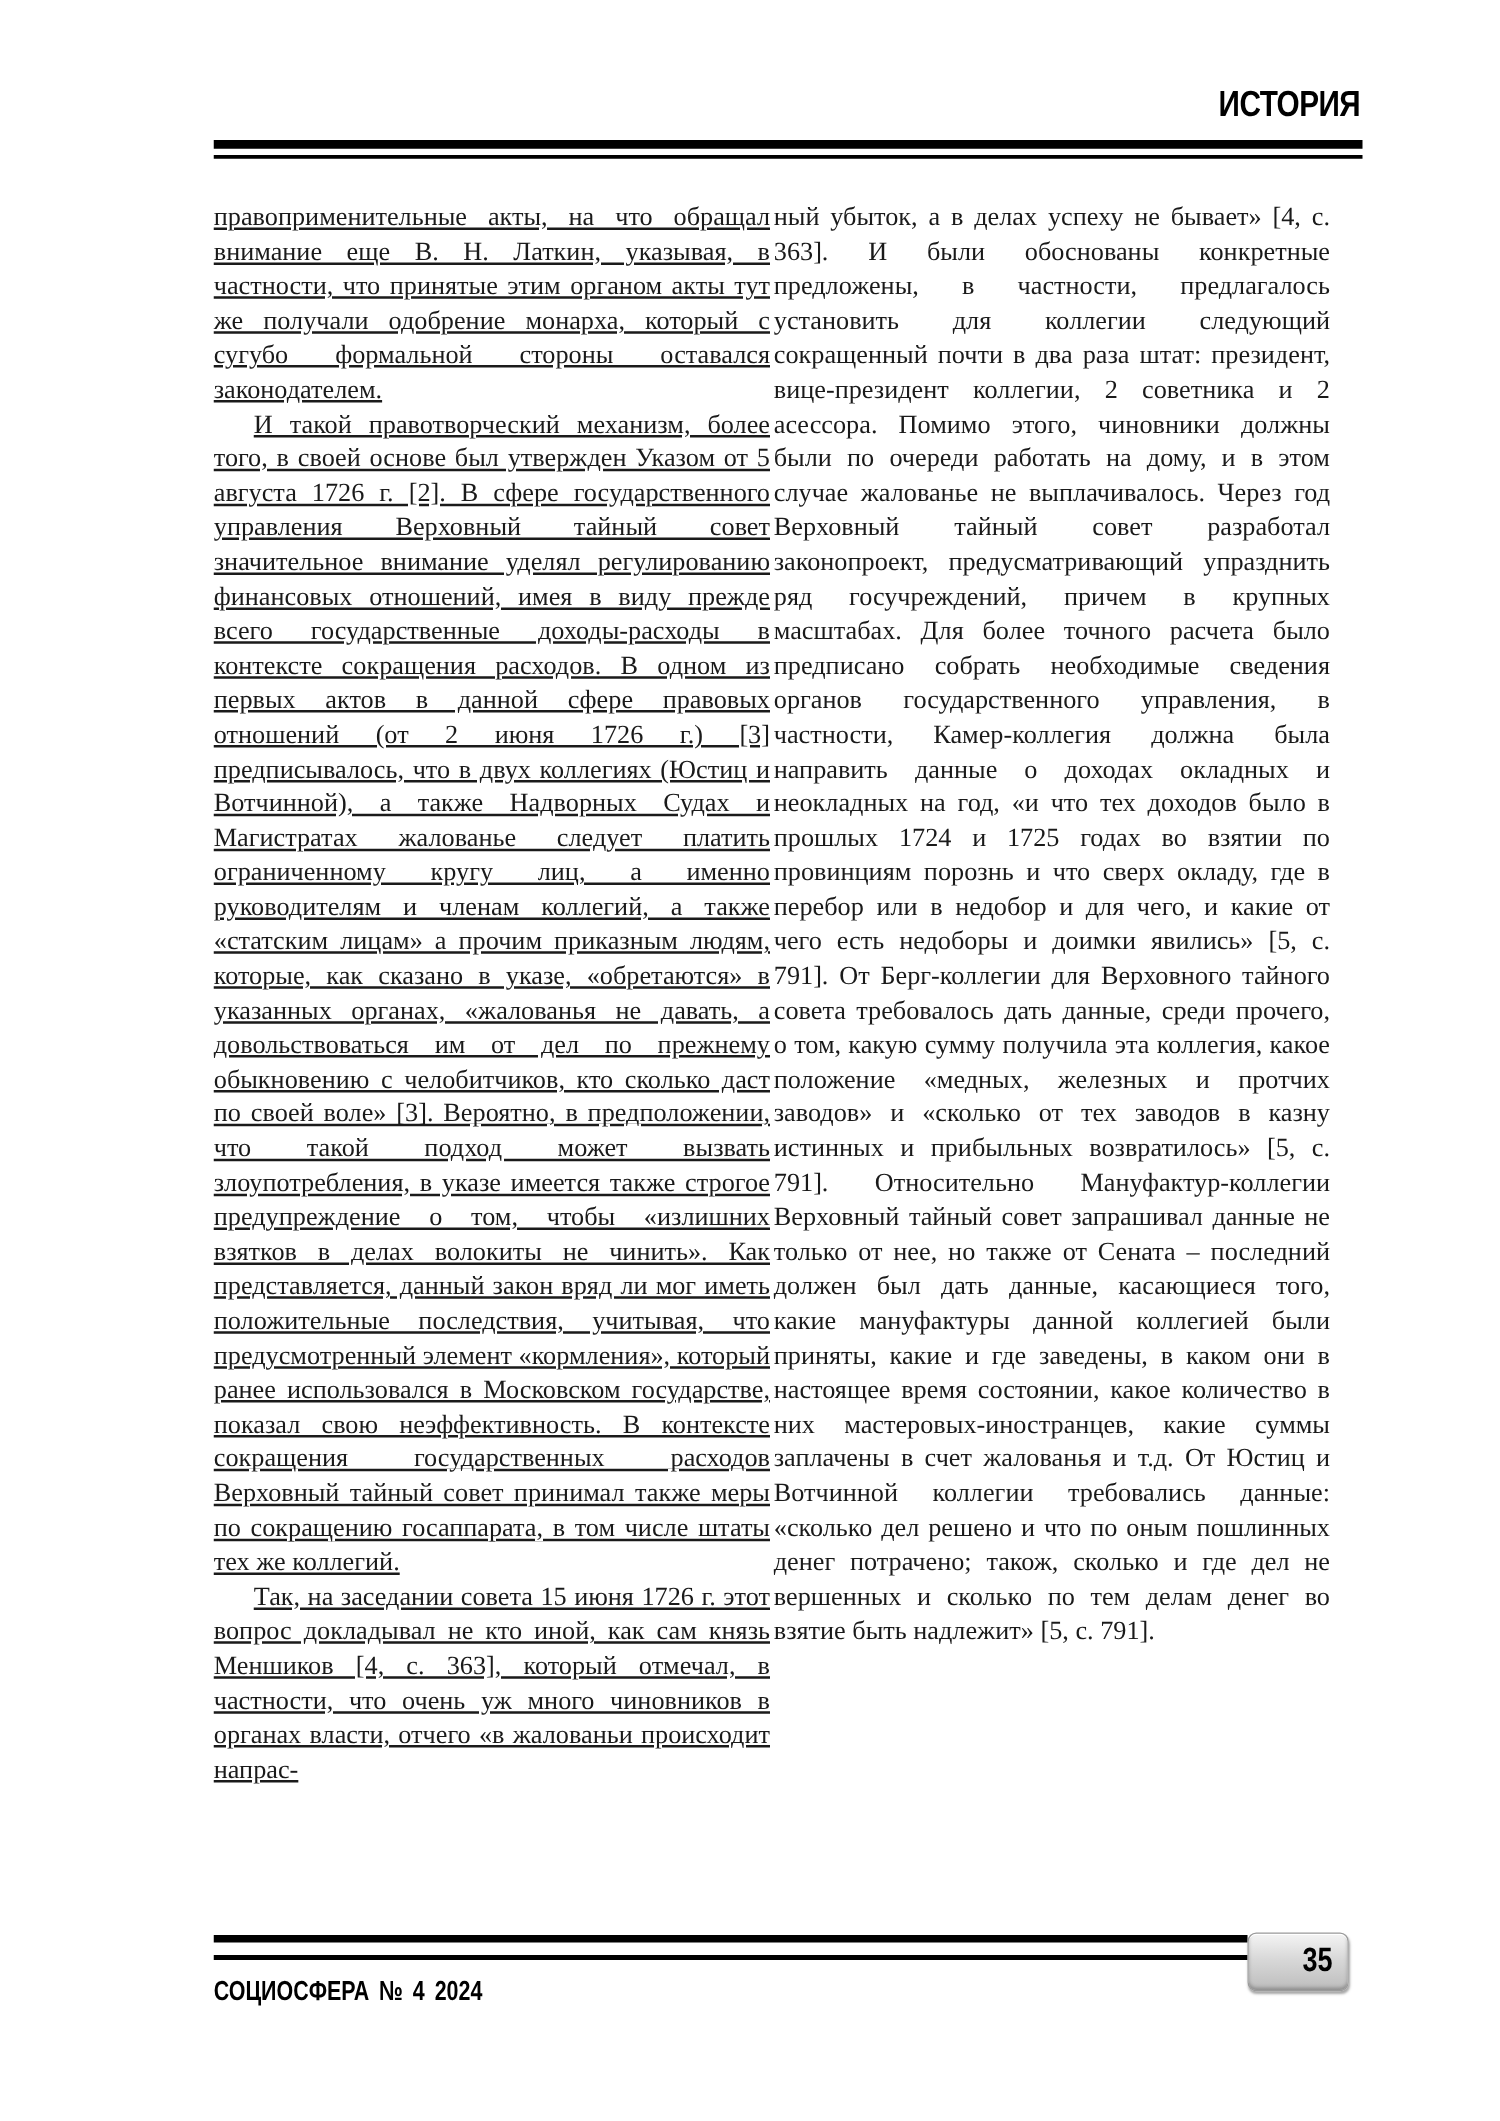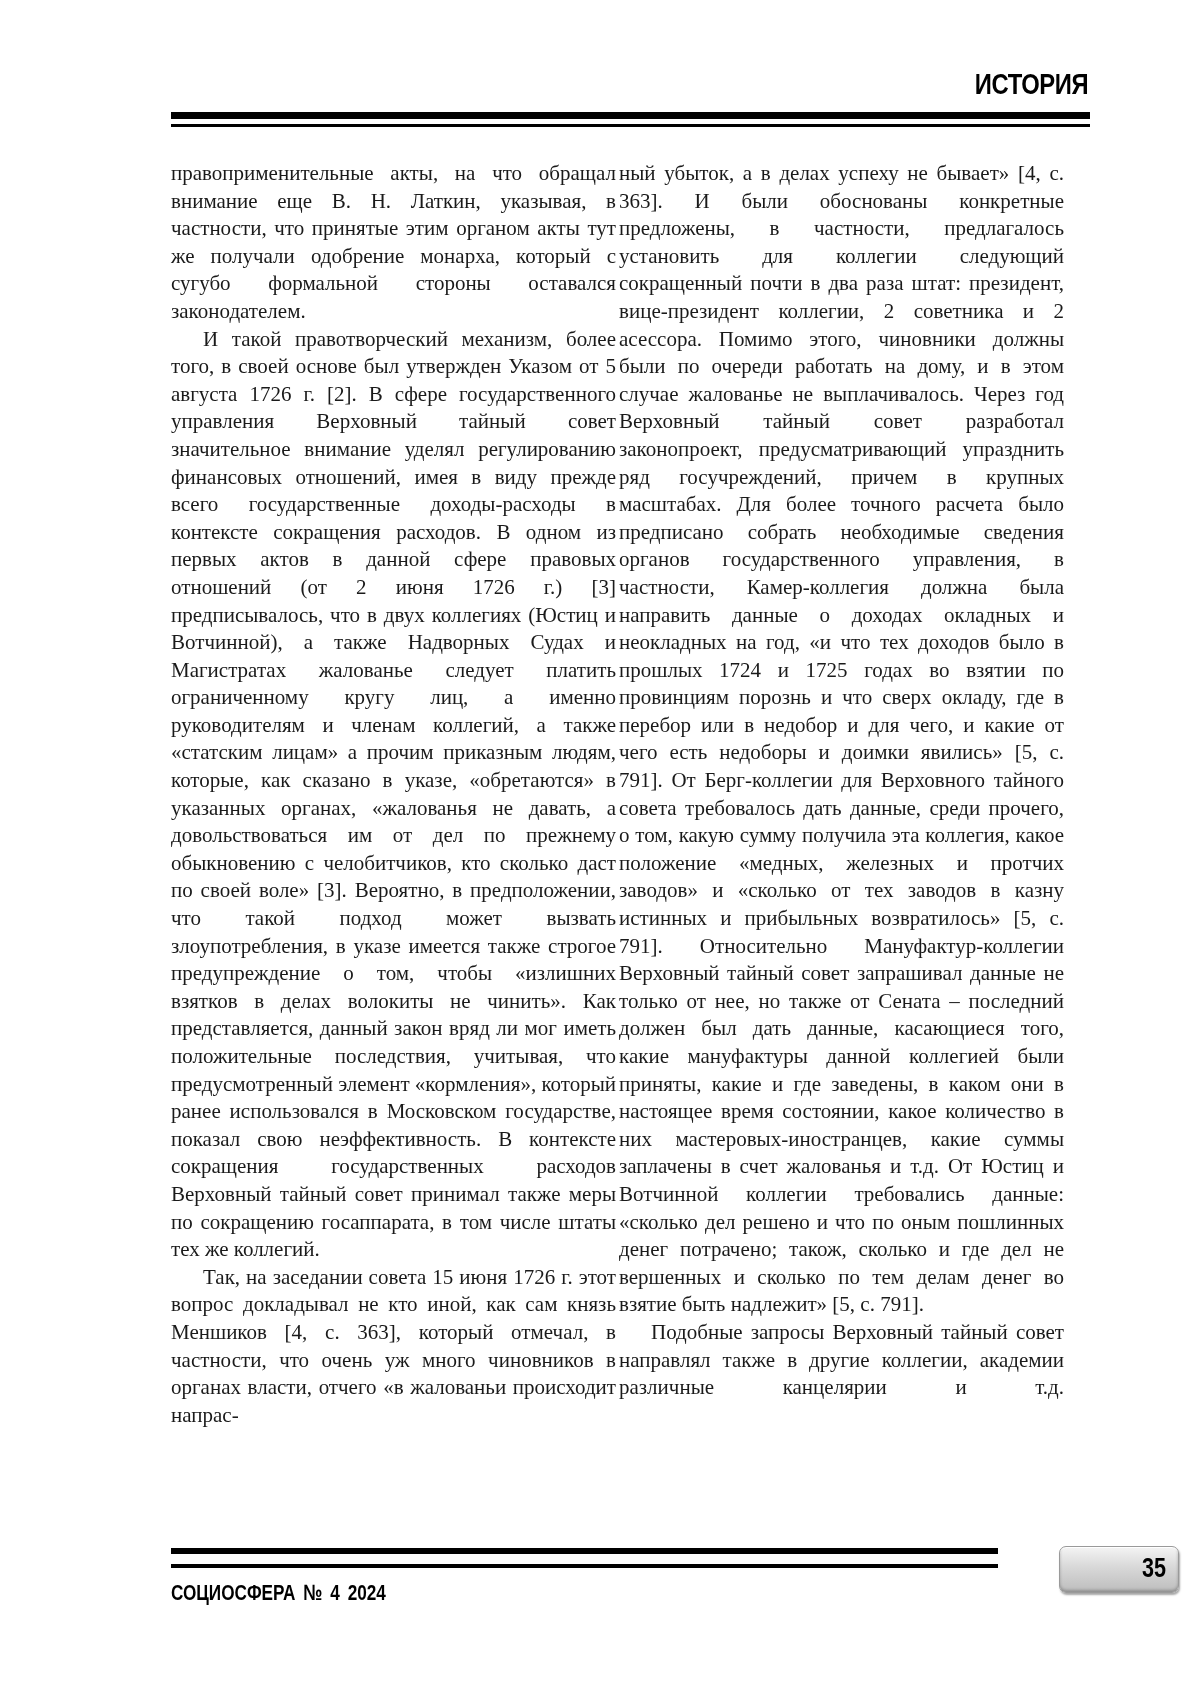--- a/index.html
+++ b/index.html
@@ -42,21 +42,21 @@
       top: 160px;
       left: 171px;
       width: 919px;
       height: 1375px;
     }
     .column {
       position: absolute;
       top: 0;
       width: 445px;
     }
-    .col-left  { left: 0; }
+    .col-left  { left: 0; text-decoration: underline; }
     .col-right { left: 448px; }
     .para {
       margin: 0;
       font-size: 21px;
       line-height: 27.6px;
       text-align: justify;
       text-align-last: auto;
       hyphens: manual;
     }
     .para.indent { text-indent: 32px; }
@@ -71,23 +71,23 @@
       font-size: 22px;
       color: #000;
       transform: scaleX(0.78);
       transform-origin: left center;
       line-height: 1;
       word-spacing: 4px;
       white-space: nowrap;
     }
     .page-box {
       position: absolute;
-      left: 1059px;
+      left: 998px;
       top: 1546px;
-      width: 120px;
+      width: 81px;
       height: 47px;
       border-radius: 7px;
       background: linear-gradient(180deg, #f4f4f4 0%, #d8d8d8 45%, #bdbdbd 100%);
       box-shadow: inset 0 1px 0 #ffffff, inset 0 -2px 3px rgba(0,0,0,0.25), 1px 2px 2px rgba(0,0,0,0.35);
       border: 1px solid #9a9a9a;
       box-sizing: border-box;
     }
     .page-number {
       position: absolute;
       right: 12px;
@@ -109,21 +109,20 @@
 <div class="rule-thin header-rule-thin"></div>
 
 <div class="columns">
   <div class="column col-left">
     <p class="para">правоприменительные акты, на что обращал внимание еще В. Н. Латкин, указывая, в частности, что принятые этим органом акты тут же получали одобрение монарха, который с сугубо формальной стороны оставался законодателем.</p>
     <p class="para indent">И такой правотворческий механизм, более того, в своей основе был утвержден Указом от 5 августа 1726 г. [2]. В сфере государственного управления Верховный тайный совет значительное внимание уделял регулированию финансовых отношений, имея в виду прежде всего государственные доходы-расходы в контексте сокращения расходов. В одном из первых актов в данной сфере правовых отношений (от 2 июня 1726 г.) [3] предписывалось, что в двух коллегиях (Юстиц и Вотчинной), а также Надворных Судах и Магистратах жалованье следует платить ограниченному кругу лиц, а именно руководителям и членам коллегий, а также «статским лицам» а прочим приказным людям, которые, как сказано в указе, «обретаются» в указанных органах, «жалованья не давать, а довольствоваться им от дел по прежнему обыкновению с челобитчиков, кто сколько даст по своей воле» [3]. Вероятно, в предположении, что такой подход может вызвать злоупотребления, в указе имеется также строгое предупреждение о том, чтобы «излишних взятков в делах волокиты не чинить». Как представляется, данный закон вряд ли мог иметь положительные последствия, учитывая, что предусмотренный элемент «кормления», который ранее использовался в Московском государстве, показал свою неэффективность. В контексте сокращения государственных расходов Верховный тайный совет принимал также меры по сокращению госаппарата, в том числе штаты тех же коллегий.</p>
     <p class="para indent last-line-justify">Так, на заседании совета 15 июня 1726 г. этот вопрос докладывал не кто иной, как сам князь Меншиков [4, с. 363], который отмечал, в частности, что очень уж много чиновников в органах власти, отчего «в жалованьи происходит напрас-</p>
   </div>
   <div class="column col-right">
     <p class="para">ный убыток, а в делах успеху не бывает» [4, с. 363]. И были обоснованы конкретные предложены, в частности, предлагалось установить для коллегии следующий сокращенный почти в два раза штат: президент, вице-президент коллегии, 2 советника и 2 асессора. Помимо этого, чиновники должны были по очереди работать на дому, и в этом случае жалованье не выплачивалось. Через год Верховный тайный совет разработал законопроект, предусматривающий упразднить ряд госучреждений, причем в крупных масштабах. Для более точного расчета было предписано собрать необходимые сведения органов государственного управления, в частности, Камер-коллегия должна была направить данные о доходах окладных и неокладных на год, «и что тех доходов было в прошлых 1724 и 1725 годах во взятии по провинциям порознь и что сверх окладу, где в перебор или в недобор и для чего, и какие от чего есть недоборы и доимки явились» [5, с. 791]. От Берг-коллегии для Верховного тайного совета требовалось дать данные, среди прочего, о том, какую сумму получила эта коллегия, какое положение «медных, железных и протчих заводов» и «сколько от тех заводов в казну истинных и прибыльных возвратилось» [5, с. 791]. Относительно Мануфактур-коллегии Верховный тайный совет запрашивал данные не только от нее, но также от Сената – последний должен был дать данные, касающиеся того, какие мануфактуры данной коллегией были приняты, какие и где заведены, в каком они в настоящее время состоянии, какое количество в них мастеровых-иностранцев, какие суммы заплачены в счет жалованья и т.д. От Юстиц и Вотчинной коллегии требовались данные: «сколько дел решено и что по оным пошлинных денег потрачено; також, сколько и где дел не вершенных и сколько по тем делам денег во взятие быть надлежит» [5, с. 791].</p>
-    <p class="para indent last-line-justify">Подобные запросы Верховный тайный совет направлял также в другие коллегии, академии различные канцелярии и т.д.</p>
   </div>
 </div>
 
 <div class="rule-thick footer-rule-thick"></div>
 <div class="rule-thin footer-rule-thin"></div>
 
 <div class="footer-journal">
   <span>СОЦИОСФЕРА</span>
   <span>№ 4</span>
   <span>2024</span>

